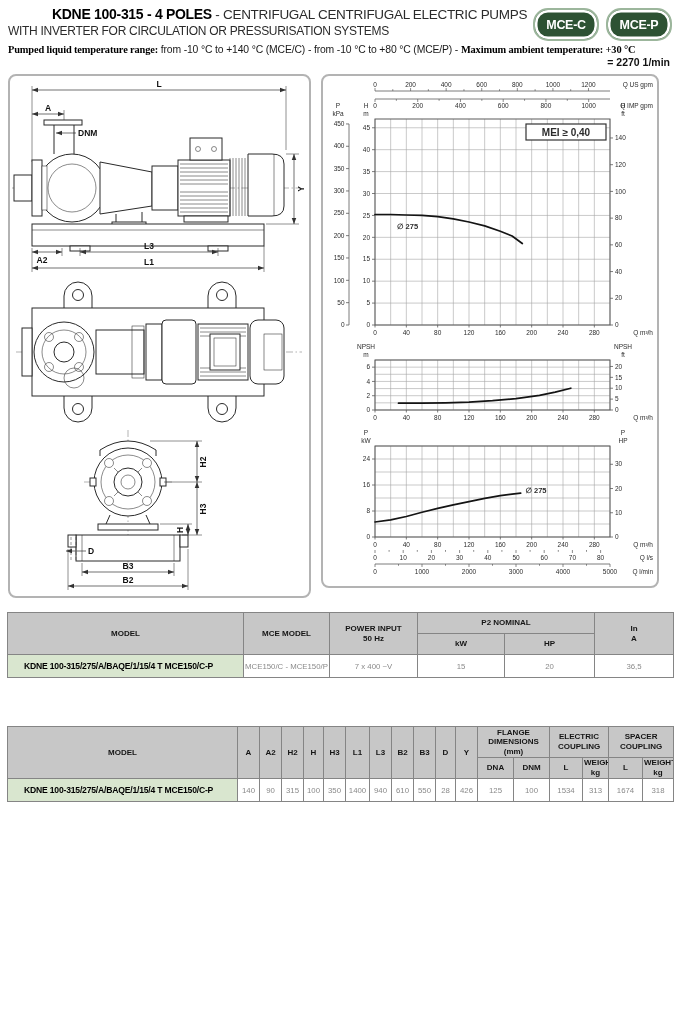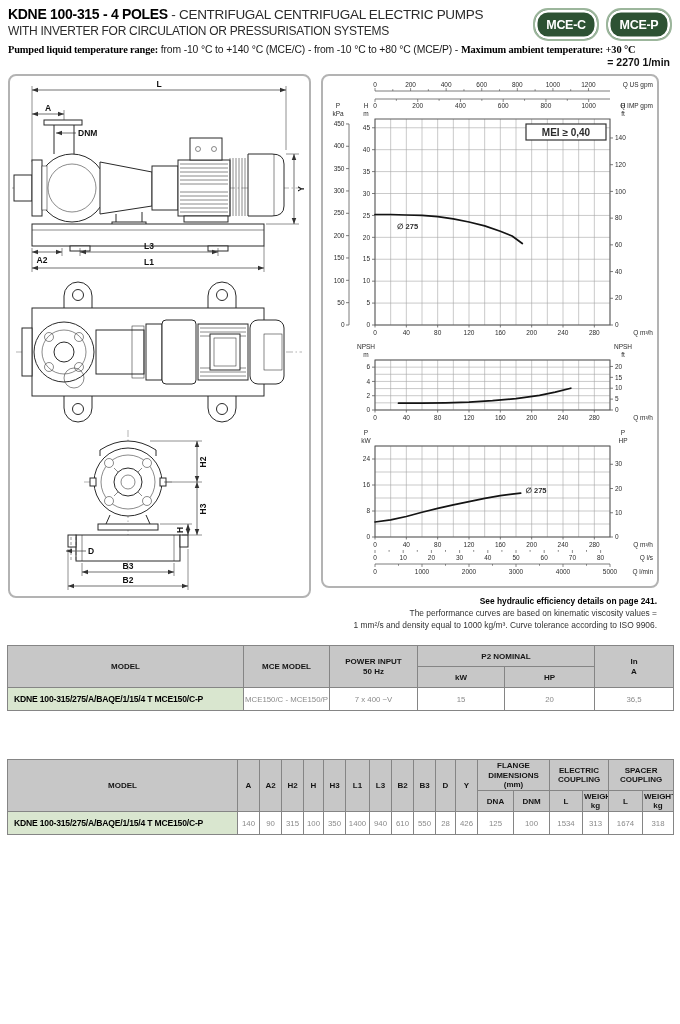--- a/index.html
+++ b/index.html
@@ -1,21 +1,21 @@
 <!DOCTYPE html>
 <html><head>
 <meta charset="utf-8">
 <style>
   html,body{margin:0;padding:0;background:#fff;}
   body{font-family:"Liberation Sans",sans-serif;color:#111;}
   .page{position:relative;width:680px;height:1024px;background:#fff;overflow:hidden;}
   
   .hdr{display:flex;justify-content:space-between;align-items:flex-start;padding:6px 8px 0 8px;}
   .title1{font-size:13.5px;line-height:16px;letter-spacing:-0.3px;color:#2b2b2b;}
-  .title1 .tb{font-weight:bold;color:#000;font-size:14px;}
+  .title1 .tb{font-weight:bold;color:#000;font-size:14px;margin-left:44px;}
   .title2{font-size:12px;line-height:16px;letter-spacing:-0.3px;color:#2b2b2b;}
   .badges{display:flex;gap:7px;padding-top:2px;}
   .badge{display:inline-flex;align-items:center;justify-content:center;width:62px;height:29px;
          background:#2d5233;border:2px solid #9cb69c;border-radius:15px;
          box-shadow:inset 0 0 0 2.5px #fff;color:#fff;font-weight:bold;font-size:12.5px;letter-spacing:-0.3px;}
   .templine{padding:3px 8px 0 8px;font-size:10.4px;letter-spacing:-0.15px;color:#1a1a1a;}
   .templine b{color:#000;font-family:Liberation Serif, serif;}
   .speed{padding:1px 10px 0 0;text-align:right;font-size:10.5px;font-weight:bold;}
   
   .content{display:flex;gap:10px;padding:6px 8px 0 8px;align-items:flex-start;}
@@ -35,21 +35,21 @@
   .dls{stroke:#333;stroke-width:0.7;marker-start:url(#dar);}
   .dimtext{font-size:8.5px;font-weight:bold;fill:#111;}
   
   .notes{text-align:right;font-size:8.4px;line-height:1.4;color:#333;margin:8px 2px 0 0;}
   .notes .n1{font-weight:bold;color:#000;}
   
   .dtable{border-collapse:collapse;width:666px;margin:0 7px;table-layout:fixed;border:1.5px solid #4a4a4a;}
   .dtable th,.dtable td{border:1px solid #858585;text-align:center;vertical-align:middle;padding:0 1px;overflow:hidden;}
   .dtable thead th{background:#c7c7c7;font-size:8px;font-weight:bold;color:#151515;line-height:1.2;}
   .dtable td{font-size:7.8px;color:#8a8a8a;height:22px;background:#fff;}
-  .dtable td.model{background:#d9e6cf;color:#000;font-weight:bold;text-align:left;padding-left:6px;font-size:8.6px;letter-spacing:-0.2px;}
+  .dtable td.model{background:#d9e6cf;color:#000;font-weight:bold;text-align:left;padding-left:16px;font-size:8.6px;letter-spacing:-0.2px;}
   .t1{margin-top:14px;}
   .t1 thead tr{height:21px;}
   .t2{margin-top:48px;}
   .t2 .r1{height:31px;}
   .t2 .r2{height:21px;}
 </style>
 </head>
 <body>
 
 <div class="page">
@@ -593,25 +593,20 @@
               <text x="97" y="144" text-anchor="middle" font-size="6.5" fill="#2c2c2c">1000</text>
               <text x="144" y="144" text-anchor="middle" font-size="6.5" fill="#2c2c2c">2000</text>
               <text x="191" y="144" text-anchor="middle" font-size="6.5" fill="#2c2c2c">3000</text>
               <text x="238" y="144" text-anchor="middle" font-size="6.5" fill="#2c2c2c">4000</text>
               <text x="285" y="144" text-anchor="middle" font-size="6.5" fill="#2c2c2c">5000</text>
               <text x="328" y="144" text-anchor="end" font-size="6.5" fill="#2c2c2c">Q l/min</text>
               <path d="M50.0,92.0 L65.7,89.8 L81.3,86.5 L97.0,82.3 L112.7,78.4 L128.3,74.8 L144.0,71.6 L159.7,68.3 L175.3,65.7 L187.1,64.1 L195.7,63.1" fill="none" stroke="#141414" stroke-width="1.7" stroke-linecap="round" stroke-linejoin="round"></path>
               <text x="200.4" y="63.449999999999996" text-anchor="start" font-size="7.5" fill="#2c2c2c" font-weight="bold">∅ 275</text>
             </svg></div>
       </div>
-      <div class="notes">
-        <div class="n1">See hydraulic efficiency details on page 241.</div>
-        <div>The performance curves are based on kinematic viscosity values =</div>
-        <div>1 mm²/s and density equal to 1000 kg/m³. Curve tolerance according to ISO 9906.</div>
-      </div>
     </div>
   </div>
 
   <table class="dtable t1">
     <colgroup>
         <col style="width:236px">
         <col style="width:86px">
         <col style="width:88px">
         <col style="width:87px">
         <col style="width:90px">

